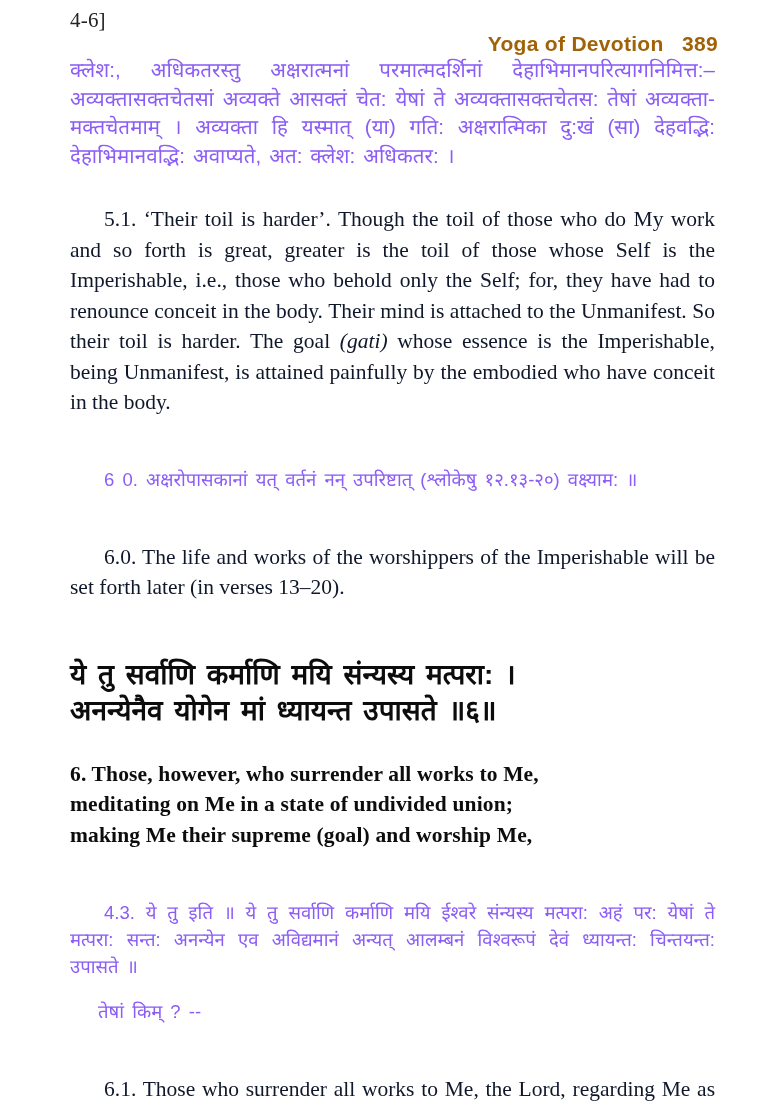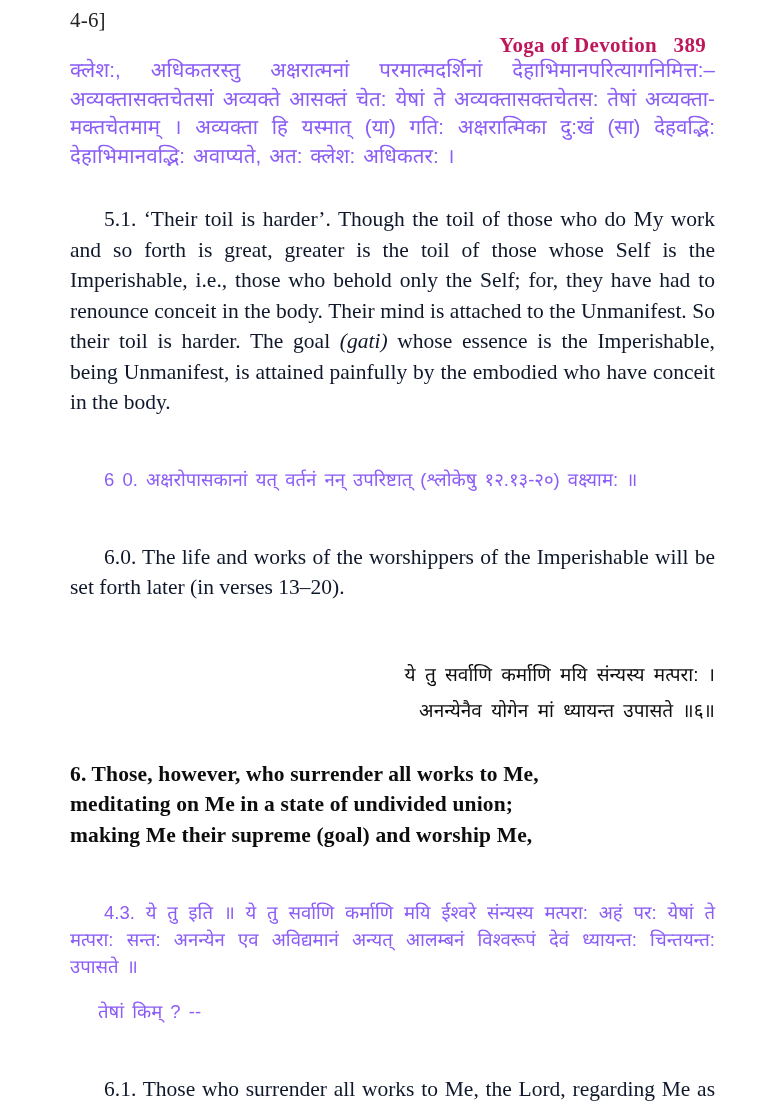--- a/index.html
+++ b/index.html
@@ -23,39 +23,39 @@
     width: 780px;
     height: 1108px;
     padding: 0;
     box-sizing: border-box;
   }
 
   
   .runhead {
     position: absolute;
     left: 70px;
-    right: 74px;
+    right: 62px;
     top: 8px;
     height: 30px;
     display: flex;
     align-items: baseline;
     justify-content: space-between;
     text-align: right;
   }
   .runhead-left {
     font-family: "Liberation Serif", "DejaVu Serif", serif;
     font-size: 21px;
     letter-spacing: 0.2px;
     color: #232323;
   }
   .runhead-right {
-    font-family: Liberation Serif, serif;
+    font-family: Liberation Sans, sans-serif;
     font-weight: bold;
     font-size: 21px;
-    color: #be185d;
+    color: #a16207;
     letter-spacing: 0.3px;
     white-space: pre;
   }
 
   
   .col {
     position: absolute;
     left: 70px;
     top: 56px;
     width: 645px;
@@ -74,24 +74,24 @@
     letter-spacing: 0.1px;
     margin: 0;
   }
   .dev-small {
     font-size: 18.5px;
     line-height: 27px;
     word-spacing: 3px;
   }
   .dev-verse {
     font-family: "Liberation Sans", "DejaVu Sans", sans-serif;
-    font-weight: normal;
-    font-size: 19px;
+    font-weight: bold;
+    font-size: 28px;
     line-height: 36px;
-    text-align: right;
+    text-align: left;
     word-spacing: 4px;
     color: #0c0c0c;
   }
 
   
   .en {
     font-family: "Liberation Serif", "DejaVu Serif", serif;
     font-size: 21.5px;
     line-height: 30.5px;
     text-align: justify;

